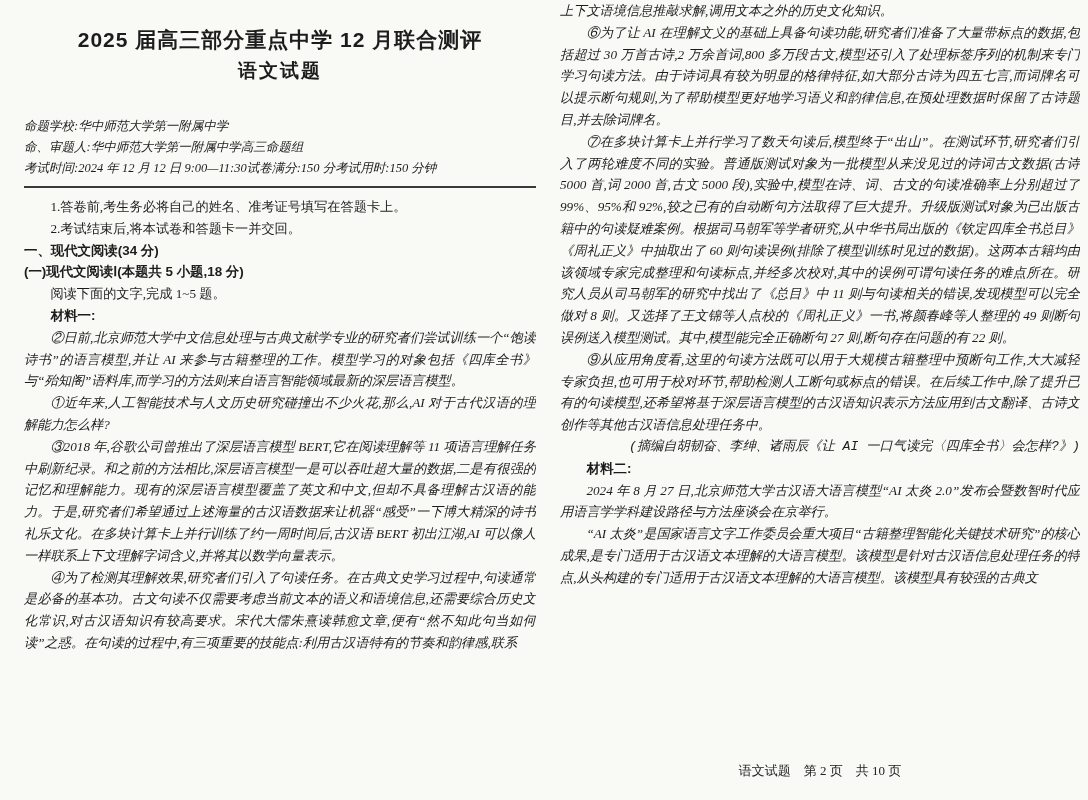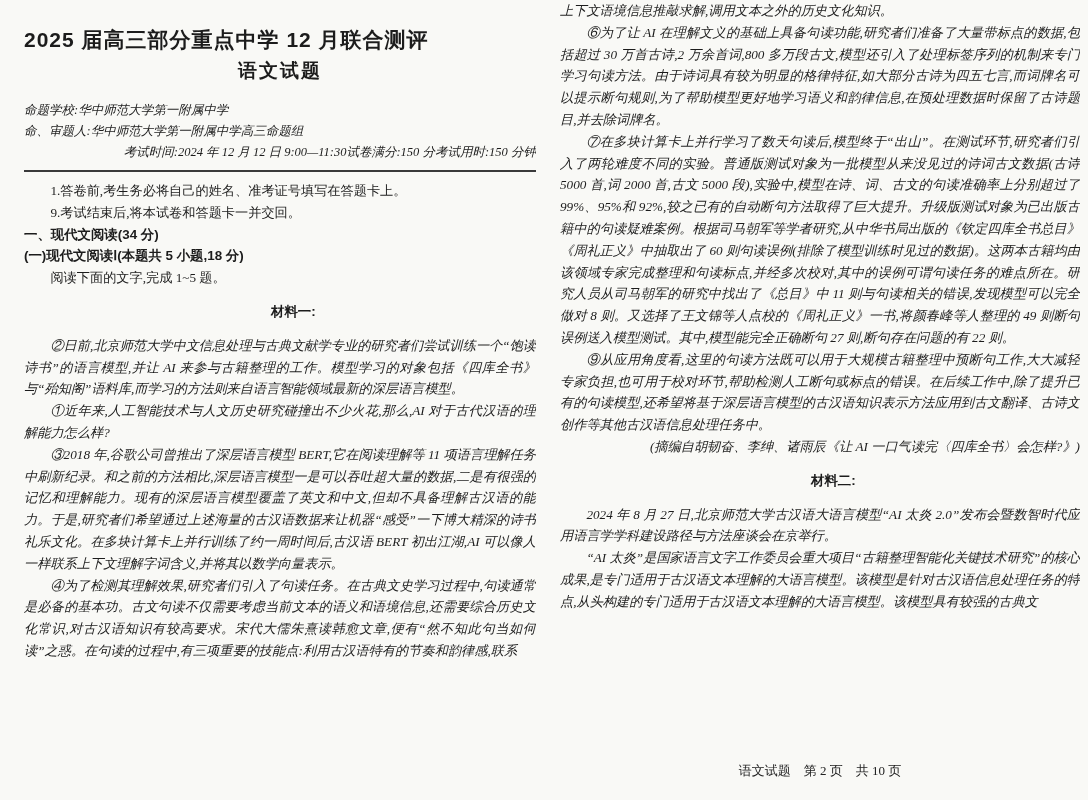--- a/index.html
+++ b/index.html
@@ -11,49 +11,49 @@
     overflow:hidden;
   }
   .page { position:relative; width:1088px; height:800px; background:#f9f9f6; }
 
   .col { position:absolute; overflow:hidden; }
   .col-left  { left:24px;  top:14px; width:512px; height:738px; }
   .col-right { left:560px; top:0;  width:520px; height:748px; }
 
   .doc-title {
     font-family:"Liberation Sans", sans-serif;
-    font-weight:bold; font-size:21px; text-align:left;
+    font-weight:bold; font-size:21px; text-align:center;
     margin:12px 0 4px 0; letter-spacing:1px;
   }
   .doc-subtitle {
     font-family:"Liberation Sans", sans-serif;
     font-weight:bold; font-size:19px; text-align:center;
-    margin:4px 0 16px 0; letter-spacing:2px;
+    margin:4px 0 32px 0; letter-spacing:2px;
   }
   .meta { font-size:12.5px; line-height:21px; font-style:italic; }
-  .meta-row3 { display:flex; justify-content:flex-end;font-style:italic; }
+  .meta-row3 { display:flex; justify-content:flex-start;font-style:italic; }
   .head-rule { border:none; border-top:2px solid #3a3a3a; margin:7px 0 8px 0; }
 
   .notice-title, .sec-head {
     font-family:"Liberation Sans", sans-serif;
     font-weight:bold; font-size:13.4px; line-height:21.8px; margin:0;
   }
   .plain { font-size:13.2px; line-height:21.8px; margin:0; text-align:justify; text-indent:2em; }
   .para  {
     font-size:13.2px; line-height:21.8px; margin:0;
     text-align:justify; text-indent:2em; font-style:italic;
   }
   .para.cont { text-indent:0; }
   .mat-label {
     font-family:Liberation Sans, sans-serif;
-    font-weight:bold; font-size:13.4px; line-height:21.8px; margin:12px; text-indent:2em; font-style:normal;text-align:center;
+    font-weight:bold; font-size:13.4px; line-height:21.8px; margin:0; text-indent:2em; font-style:normal;
   }
   .source-line {
     font-size:13.2px; line-height:21.8px; margin:0;
-    text-align:right; font-style:italic;
+    text-align:right; font-style:italic;font-family:Liberation Mono, monospace;
   }
   .footer {
     position:absolute; text-align:center; font-size:13px; color:#222;
     font-style:normal;
   }
   .footer-left  { left:24px;  width:512px; top:804px; }
   .footer-right { left:560px; width:520px; top:762px; }
 </style>
 </head>
 <body>
@@ -69,21 +69,21 @@
       <div>命、审题人:华中师范大学第一附属中学高三命题组</div>
       <div class="meta-row3">
         <span>考试时间:2024 年 12 月 12 日 9:00—11:30</span>
         <span>试卷满分:150 分</span>
         <span>考试用时:150 分钟</span>
       </div>
     </div>
     <hr class="head-rule">
 
     <p class="plain">1.答卷前,考生务必将自己的姓名、准考证号填写在答题卡上。</p>
-    <p class="plain">9.考试结束后,将本试卷和答题卡一并交回。</p>
+    <p class="plain">2.考试结束后,将本试卷和答题卡一并交回。</p>
 
     <p class="sec-head">一、现代文阅读(34 分)</p>
     <p class="sec-head">(一)现代文阅读Ⅰ(本题共 5 小题,18 分)</p>
     <p class="plain">阅读下面的文字,完成 1~5 题。</p>
     <p class="mat-label">材料一:</p>
 
     <p class="para">②日前,北京师范大学中文信息处理与古典文献学专业的研究者们尝试训练一个“饱读诗书”的语言模型,并让 AI 来参与古籍整理的工作。模型学习的对象包括《四库全书》与“殆知阁”语料库,而学习的方法则来自语言智能领域最新的深层语言模型。</p>
     <p class="para">①近年来,人工智能技术与人文历史研究碰撞出不少火花,那么,AI 对于古代汉语的理解能力怎么样?</p>
     <p class="para">③2018 年,谷歌公司曾推出了深层语言模型 BERT,它在阅读理解等 11 项语言理解任务中刷新纪录。和之前的方法相比,深层语言模型一是可以吞吐超大量的数据,二是有很强的记忆和理解能力。现有的深层语言模型覆盖了英文和中文,但却不具备理解古汉语的能力。于是,研究者们希望通过上述海量的古汉语数据来让机器“感受”一下博大精深的诗书礼乐文化。在多块计算卡上并行训练了约一周时间后,古汉语 BERT 初出江湖,AI 可以像人一样联系上下文理解字词含义,并将其以数学向量表示。</p>
     <p class="para">④为了检测其理解效果,研究者们引入了句读任务。在古典文史学习过程中,句读通常是必备的基本功。古文句读不仅需要考虑当前文本的语义和语境信息,还需要综合历史文化常识,对古汉语知识有较高要求。宋代大儒朱熹读韩愈文章,便有“然不知此句当如何读”之惑。在句读的过程中,有三项重要的技能点:利用古汉语特有的节奏和韵律感,联系</p>

